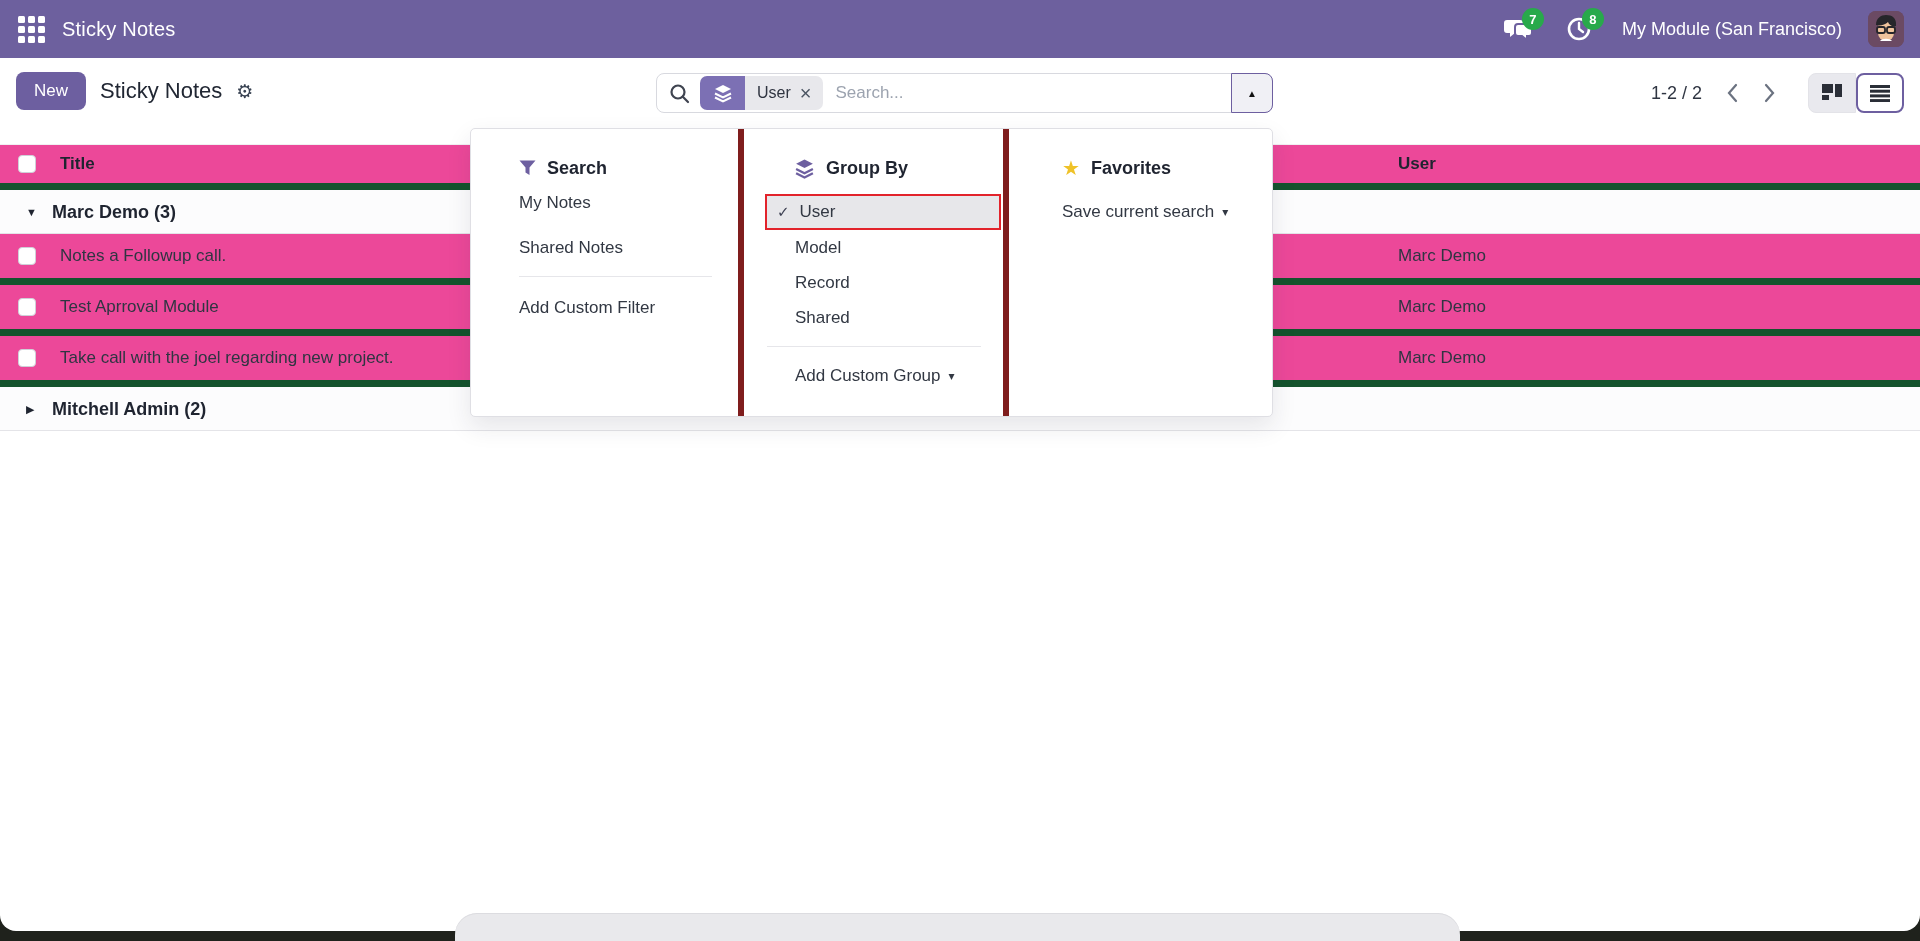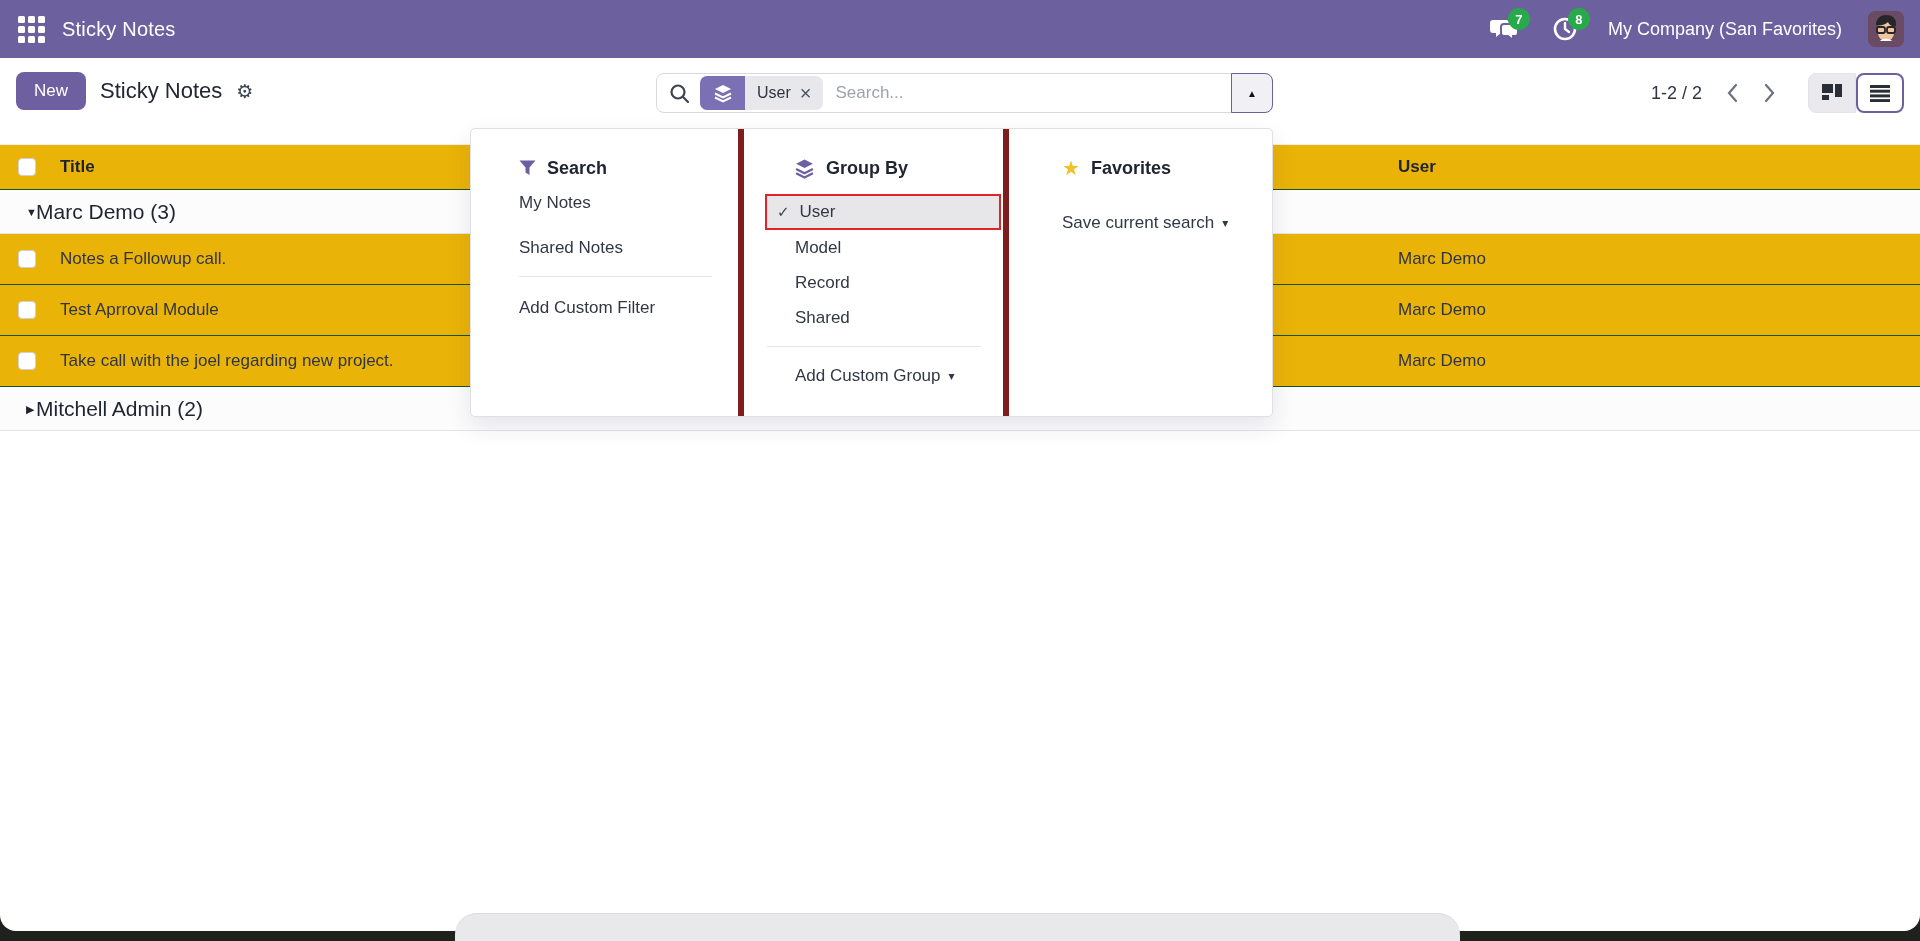--- a/index.html
+++ b/index.html
@@ -55,35 +55,35 @@
   .pager { font-size:18px; color:#2f3542; margin-right:6px; }
   .pager-btn { background:transparent; border:none; cursor:pointer; padding:4px 8px; display:flex; align-items:center; }
   .switcher { display:flex; margin-left:14px; }
   .sw-btn { width:48px; height:40px; display:flex; align-items:center; justify-content:center;
             border:1px solid #e3e3e8; background:#e9e9ee; cursor:pointer; }
   .sw-btn.first { border-radius:8px 0 0 8px; }
   .sw-btn.active { background:#fff; border:2px solid #6d5fa0; border-radius:8px; }
 
   
   .list-table { position:absolute; top:144px; left:0; width:100%; }
-  .t-row { position:relative; width:100%; border-bottom:1px solid #14532d; background:#eab308; }
+  .t-row { position:relative; width:100%; border-bottom:7px solid #14532d; background:#ec4899; }
   .t-header { height:46px; border-top:1px solid #f0f0f2; }
   .t-group { height:44px; background:#fcfcfd; border-bottom:1px solid #e4e4e8; }
   .t-data { height:51px; }
   .cell-title { position:absolute; left:60px; top:50%; transform:translateY(-50%);
                 font-size:17px; color:#2f3542; }
   .t-header .cell-title, .cell-user.head { font-weight:700; color:#1f2430; }
   .cell-user { position:absolute; left:1398px; top:50%; transform:translateY(-50%);
                font-size:17px; color:#2f3542; }
   .checkbox { position:absolute; left:18px; top:50%; transform:translateY(-50%);
               width:18px; height:18px; border:1.5px solid #cfd0d8; border-radius:4px; background:#fff; cursor:pointer; }
   .g-caret { position:absolute; left:26px; top:50%; transform:translateY(-50%);
              font-size:11px; color:#1f2430; }
-  .g-label { position:absolute; left:36px; top:50%; transform:translateY(-50%);
-             font-size:21px; font-weight:400; color:#1f2430; }
+  .g-label { position:absolute; left:52px; top:50%; transform:translateY(-50%);
+             font-size:18px; font-weight:700; color:#1f2430; }
 
   
   .search-panel { position:absolute; left:470px; top:128px; width:803px; height:289px;
                   background:#fff; border:1px solid #dfdfe4; border-radius:5px;
                   box-shadow:0 10px 24px rgba(40,40,60,.10); z-index:60;
                   display:grid; grid-template-columns:267px 265px 271px; }
   .sp-col { padding-top:22px; position:relative; }
   .sp-col + .sp-col { border-left:6px solid #7f1d1d; }
   .sp-head { display:flex; align-items:center; gap:11px; height:34px; font-size:18px;
              font-weight:700; color:#1f2430; }
@@ -94,21 +94,21 @@
              color:#323843; cursor:pointer; }
   .sp-divider { border-top:1px solid #e6e6ea; margin-top:11px; margin-bottom:2px; margin-right:26px; }
   .sp-col2 .sp-item { margin-left:51px; }
   .sp-col2 .sp-divider { margin-left:23px; margin-right:22px; }
   .gb-selected { margin-left:21px !important; margin-right:2px; margin-top:9px; height:36px;
                  background:#e7e7ea; border:2px solid #e2232b; display:flex; align-items:center;
                  padding-left:10px; gap:10px; }
   .gb-check { font-size:15px; font-weight:700; color:#3e4153; }
   .sp-caret { font-size:12px; color:#323843; }
   .star-glyph { color:#efc228; font-size:20px; line-height:1; }
-  .mt9 { margin-top:20px; } .mt10 { margin-top:10px; } .mt11 { margin-top:11px; } .mt13 { margin-top:13px; }
+  .mt9 { margin-top:9px; } .mt10 { margin-top:10px; } .mt11 { margin-top:11px; } .mt13 { margin-top:13px; }
 
   
   .dock-bump { position:absolute; left:455px; bottom:0; width:1005px; height:28px;
                background:#e9e9ec; border-radius:22px 22px 0 0; z-index:80;
                box-shadow:inset 0 1px 0 #dcdce0; }
   svg { display:block; }
 </style>
 </head>
 <body>
 
@@ -141,21 +141,21 @@
       </button>
       <button class="nav-icon-btn">
         <span>
           <svg width="28" height="28" viewBox="0 0 28 28">
             <circle cx="14" cy="14" r="10" fill="none" stroke="#fff" stroke-width="2.6"></circle>
             <path d="M14 8 v6 l4 3" fill="none" stroke="#fff" stroke-width="2.4" stroke-linecap="round"></path>
           </svg>
         </span>
         <span class="badge">8</span>
       </button>
-      <div class="company">My Company (San Favorites)</div>
+      <div class="company">My Module (San Francisco)</div>
       <div class="avatar">
         <svg width="36" height="36" viewBox="0 0 36 36">
           <rect width="36" height="36" fill="#6b4a63"></rect>
           <path d="M18 9 a8 8 0 0 1 8 8 v5 a8 8 0 0 1 -16 0 v-5 a8 8 0 0 1 8 -8 z" fill="#f0c49c"></path>
           <path d="M8 14 c0 -7 5 -10 10 -10 c6 0 11 3 10 11 c-4 1 -7 -1 -8 -4 c-3 3 -8 4 -12 3 z" fill="#26262a"></path>
           <rect x="9" y="16" width="8" height="6" rx="2" fill="none" stroke="#26262a" stroke-width="1.8"></rect>
           <rect x="19" y="16" width="8" height="6" rx="2" fill="none" stroke="#26262a" stroke-width="1.8"></rect>
           <path d="M12 30 c2 -3 10 -3 12 0 z" fill="#fff"></path>
         </svg>
       </div>

